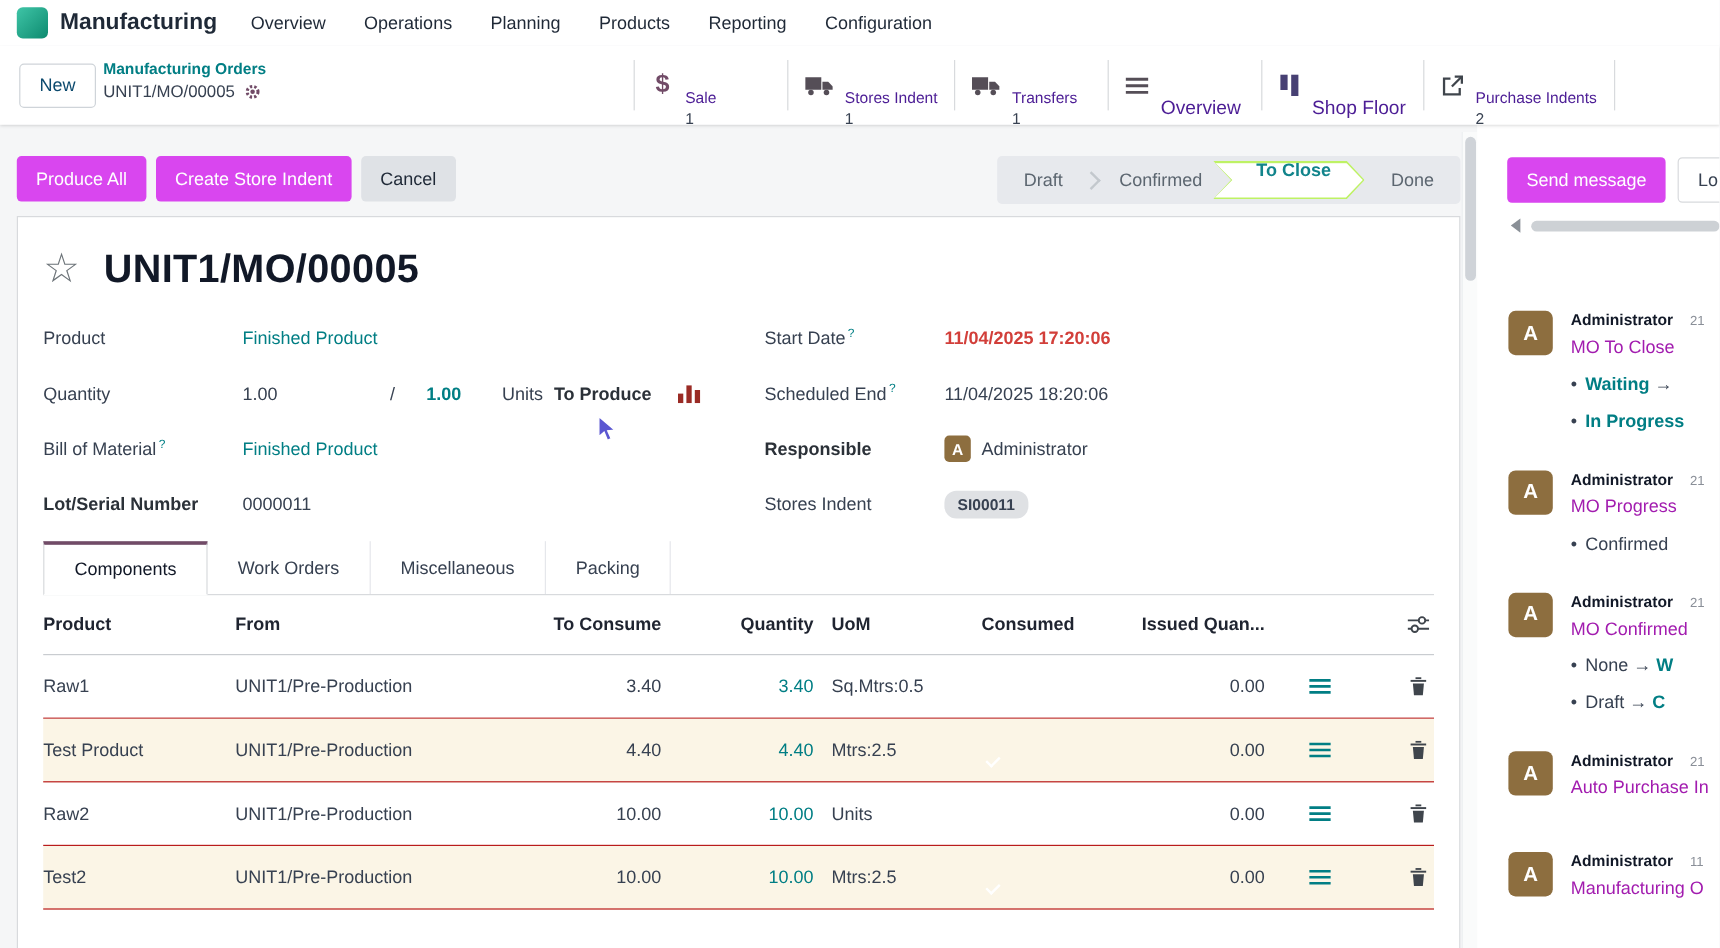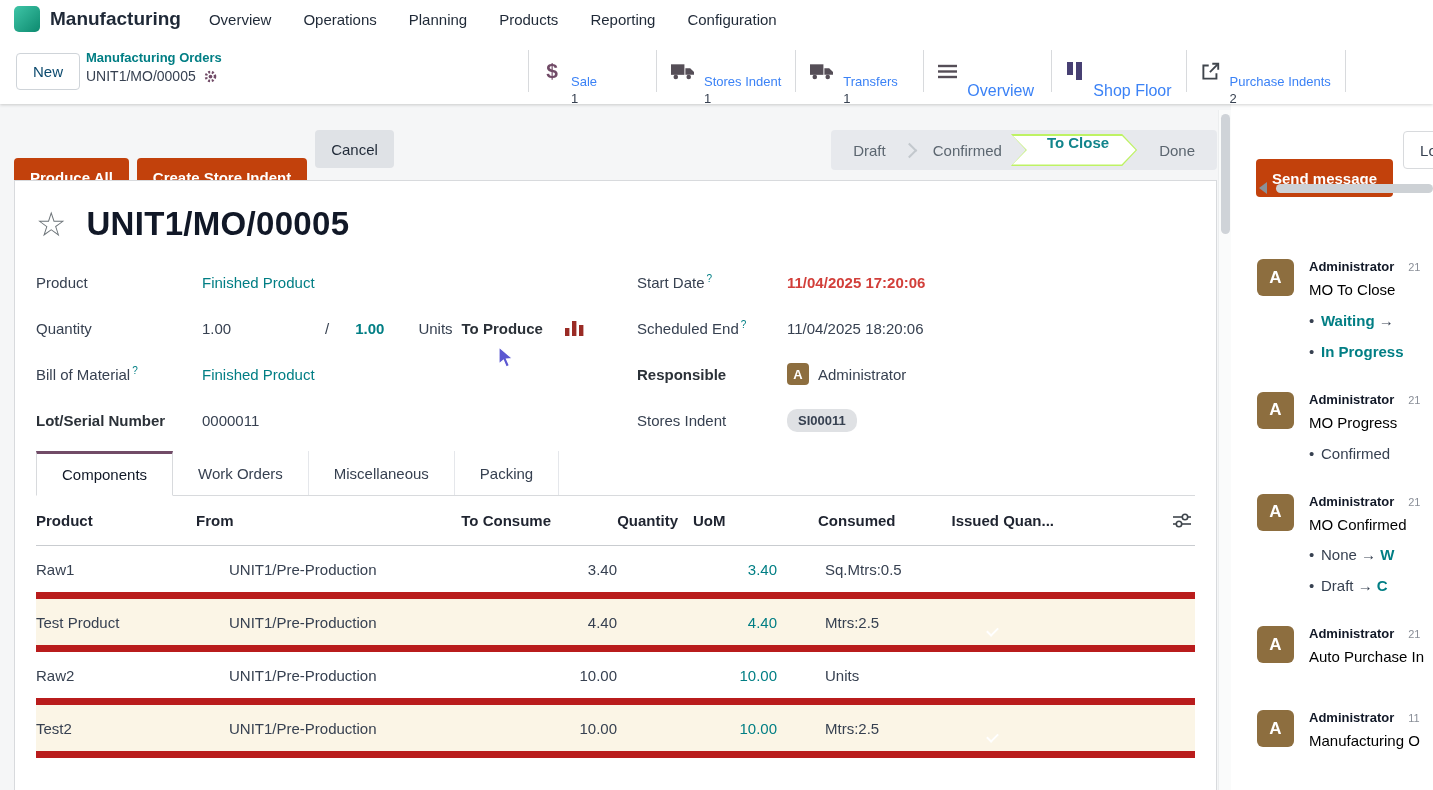--- a/index.html
+++ b/index.html
@@ -17,29 +17,29 @@
   
   .control-row{position:absolute;top:38px;left:0;width:100%;height:66px;background:#fff;box-shadow:0 1px 3px rgba(0,0,0,.18);z-index:5;}
   .new-btn{position:absolute;left:16px;top:15px;border:1px solid #cfd4d9;border-radius:4px;background:#fff;padding:9px 16px;font-size:15px;color:#0c4a6e;cursor:pointer;}
   .breadcrumbs{position:absolute;left:86px;top:12px;display:flex;flex-direction:column;gap:3px;}
   .bc-parent{color:#017e84;font-size:13px;font-weight:700;cursor:pointer;}
   .bc-current{color:#374151;font-size:14px;display:flex;align-items:center;gap:7px;}
   .smart-buttons{position:absolute;left:528px;top:12px;height:42px;display:flex;}
   .smart-btn{display:flex;align-items:center;gap:10px;padding:0 14px;border-left:1px solid #d8dadd;cursor:pointer;min-width:128px;}
   .smart-btn:last-child{border-right:1px solid #d8dadd;}
   .sb-text{display:flex;flex-direction:column;line-height:1.25;}
-  .sb-label{font-size:13px;color:#3b82f6;white-space:nowrap;margin-top:39px;}
+  .sb-label{font-size:13px;color:#4c1d95;white-space:nowrap;margin-top:39px;}
   .sb-label.big{font-size:16px;}
   .sb-count{font-size:13px;color:#374151;}
   .sb-count:empty{display:none;}
   .dollar{font-size:21px;font-weight:700;color:#714B67;width:18px;text-align:center;}
   
   .content{position:absolute;top:104px;left:0;right:0;bottom:0;background:#f5f6f7;}
   .btn{height:38px;border:none;border-radius:4px;font-size:15px;padding:0 16px;cursor:pointer;white-space:nowrap;}
-  .btn-primary{background:#c2410c;color:#fff;font-weight:700;margin-top:28px;}
+  .btn-primary{background:#d946ef;color:#fff;font-weight:400;}
   .btn-secondary{background:#dfe2e6;color:#1f2937;font-weight:500;}
   .action-row{position:absolute;left:14px;top:26px;display:flex;gap:8px;}
   
   .statusbar{position:absolute;top:26px;right:216px;height:40px;display:flex;align-items:center;background:#e7e9ed;border-radius:4px;font-size:15px;}
   .sb-step{display:flex;align-items:center;padding:0 22px;color:#5c6670;cursor:pointer;}
   .sb-sep{width:11px;height:11px;border-top:2px solid #c3c8cd;border-right:2px solid #c3c8cd;transform:rotate(45deg);align-self:center;margin-left:-4px;margin-right:-4px;}
   .sb-active{position:relative;background:#bef264;clip-path:polygon(0 0,calc(100% - 15px) 0,100% 50%,calc(100% - 15px) 100%,0 100%,15px 50%);display:flex;align-items:center;padding:0 28px 15px 36px;margin-left:-13px;cursor:pointer;}
   .sb-active::before{content:"";position:absolute;inset:1.5px;background:#fff;clip-path:polygon(0 0,calc(100% - 14px) 0,100% 50%,calc(100% - 14px) 100%,0 100%,14.5px 50%);}
   .sb-active span{position:relative;color:#11848b;font-weight:700;}
   
@@ -66,21 +66,21 @@
   .chart-btn{margin-left:22px;cursor:pointer;display:flex;align-items:flex-end;}
   .avatar-sm{width:22px;height:22px;border-radius:4px;background:#8d6e3f;color:#fff;font-size:13px;font-weight:700;display:flex;align-items:center;justify-content:center;margin-right:9px;}
   .badge{background:#dfe1e4;border-radius:10px;padding:4px 11px;font-size:13px;font-weight:700;color:#374151;cursor:pointer;}
   
   .tabs{display:flex;margin-top:8px;border-bottom:1px solid #d8dadd;height:45px;align-items:stretch;}
   .tab{display:flex;align-items:center;padding:0 25px;color:#374151;cursor:pointer;border-right:1px solid #e5e7eb;}
   .tab.active{border:1px solid #d8dadd;border-top:3px solid #714B67;border-bottom:1px solid #fff;margin-bottom:-1px;background:#fff;color:#111827;border-right:1px solid #d8dadd;}
   
   .grid-row{display:grid;grid-template-columns:160px 224px 131px 127px 122px 135px 119px 141px;align-items:center;}
   .thead{height:50px;border-bottom:1px solid #c9ccd0;font-weight:700;color:#1f2430;}
-  .trow{height:53px;border-bottom:7px solid #b91c1c;gap:33px;}
+  .trow{height:53px;border-bottom:1px solid #b91c1c;}
   .trow.alt{background:#fbf5e6;}
   .c-right{text-align:right;}
   .c-pad{padding-left:15px;}
   .c-consumed{padding-left:18px;}
   .t-qty{color:#017e84;}
   .checkbox{width:17px;height:17px;border-radius:3px;background:#5cb6af;position:relative;cursor:pointer;}
   .checkbox::after{content:"";position:absolute;left:5.5px;top:2.5px;width:5px;height:9px;border-right:2px solid #fff;border-bottom:2px solid #fff;transform:rotate(45deg);}
   .row-actions{display:flex;align-items:center;}
   .list-btn{margin-left:37px;cursor:pointer;display:flex;}
   .trash-btn{margin-left:auto;margin-right:6px;cursor:pointer;display:flex;}
@@ -97,21 +97,21 @@
   .arrow-left{width:0;height:0;border-top:6px solid transparent;border-bottom:6px solid transparent;border-right:8px solid #8a9097;cursor:pointer;flex:0 0 auto;}
   .hscroll-bar{margin-left:9px;height:9px;border-radius:5px;background:#cdd1d5;flex:1;cursor:pointer;}
   .messages{position:absolute;top:155px;left:26px;right:0;bottom:0;}
   .message{display:flex;margin-bottom:25px;}
   .message.gap-lg{margin-top:42px;}
   .msg-avatar{width:37px;height:37px;border-radius:6px;background:#8d6e3f;color:#fff;font-size:17px;font-weight:700;display:flex;align-items:center;justify-content:center;flex:0 0 auto;}
   .msg-body{margin-left:15px;width:132px;overflow:visible;white-space:nowrap;}
   .msg-head{display:flex;align-items:baseline;}
   .msg-author{font-size:13px;font-weight:700;color:#111827;}
   .msg-time{font-size:11px;color:#8a8f98;margin-left:14px;}
-  .msg-text{font-size:15px;color:#000000;margin-top:5px;line-height:1.45;}
+  .msg-text{font-size:15px;color:#a21caf;margin-top:5px;line-height:1.45;}
   .msg-bullets{list-style:none;margin-top:4px;}
   .msg-bullets li{font-size:15px;line-height:31px;padding-left:12px;position:relative;}
   .msg-bullets li::before{content:"•";position:absolute;left:0;color:#374151;}
   .teal{color:#017e84;font-weight:700;}
   .teal:empty{display:none;}
   
   .cursor{position:absolute;left:497px;top:346px;z-index:20;pointer-events:none;}
   svg{display:block;}
 </style>
 </head>

